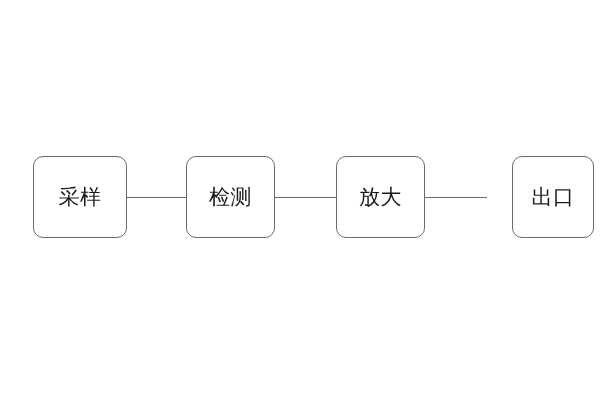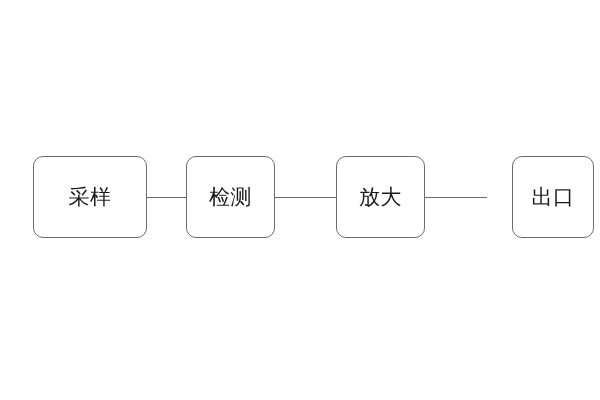--- a/index.html
+++ b/index.html
@@ -45,21 +45,21 @@
 </style>
 </head>
 <body>
 
 <div id="canvas">
 
   <div class="connector" style="left:127px; top:197px; width:59px;"></div>
   <div class="connector" style="left:275px; top:197px; width:61px;"></div>
   <div class="connector" style="left:425px; top:197px; width:62px;"></div>
 
-  <div class="node" style="left:33px; top:156px; width:114px; height:82px;">
+  <div class="node" style="left:33px; top:156px; width:94px; height:82px;">
     <span class="node-label">采样</span>
   </div>
 
   <div class="node" style="left:186px; top:156px; width:89px; height:82px;">
     <span class="node-label">检测</span>
   </div>
 
   <div class="node" style="left:336px; top:156px; width:89px; height:82px;">
     <span class="node-label">放大</span>
   </div>

